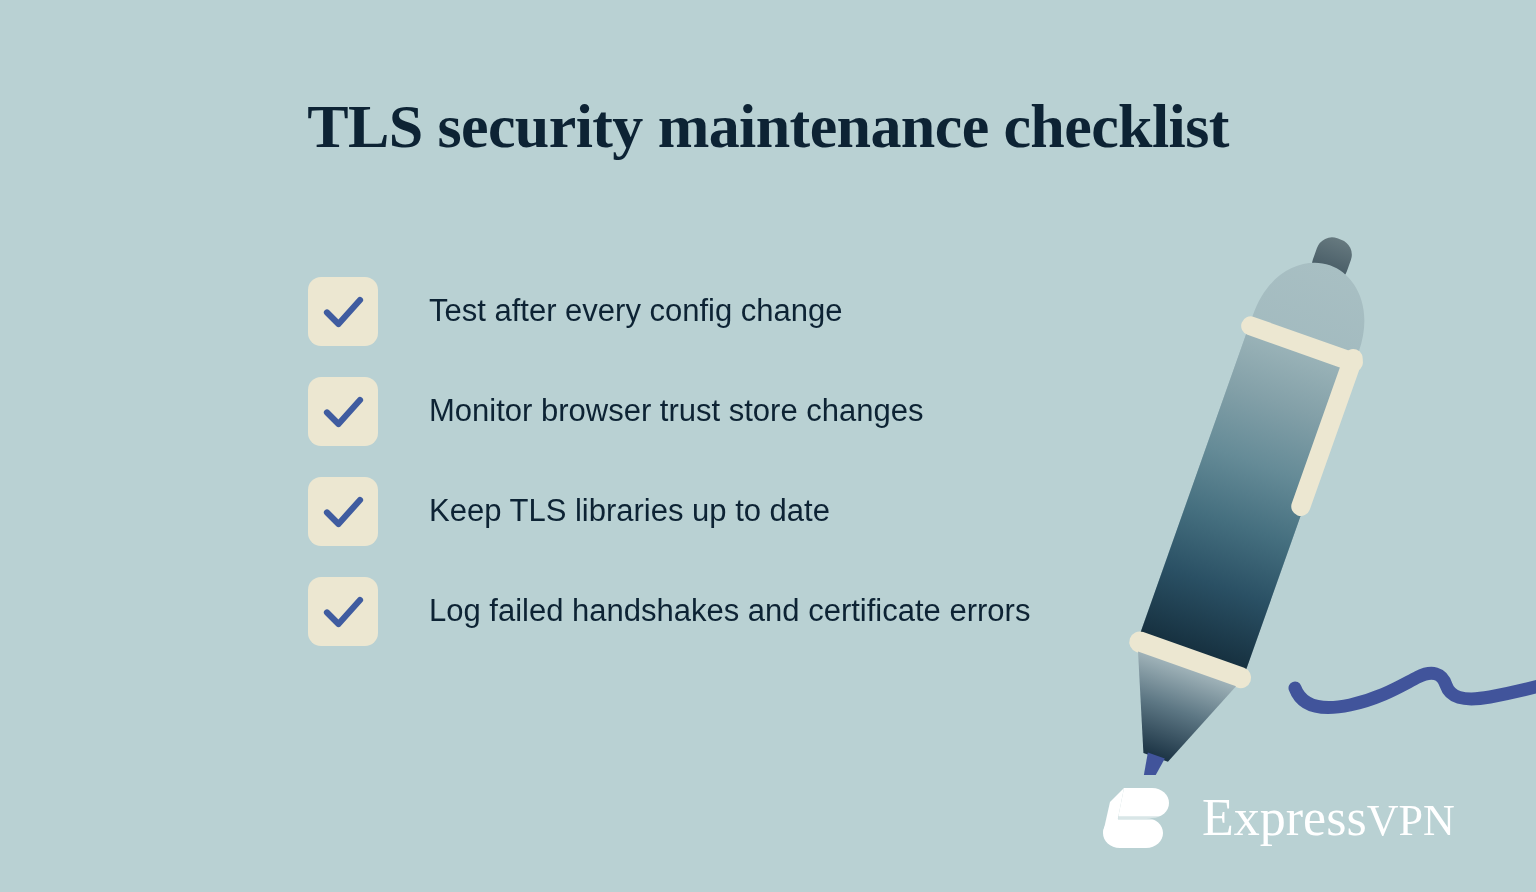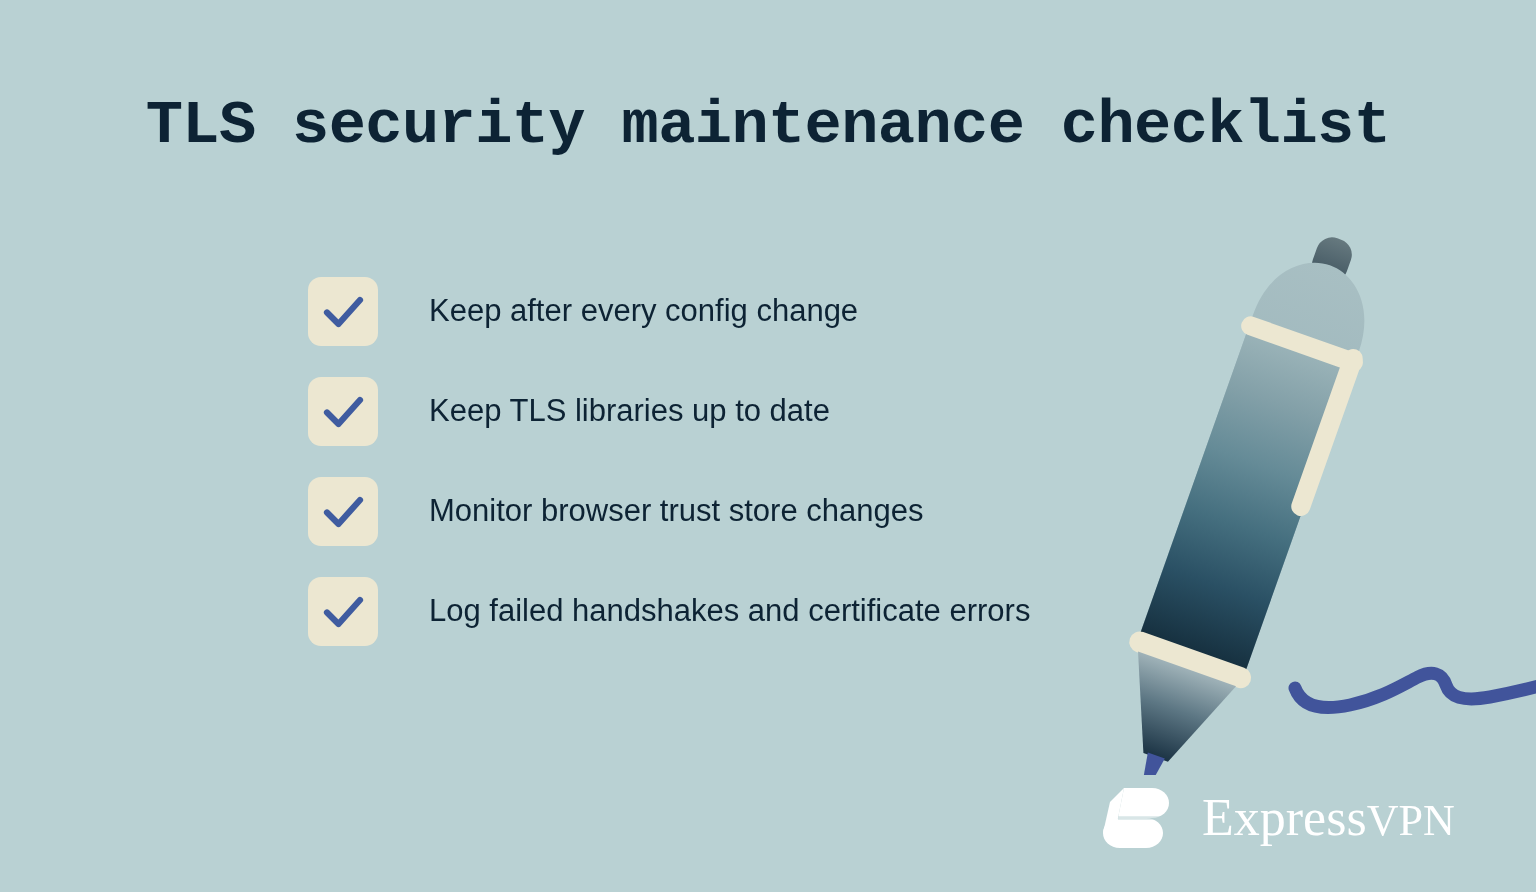--- a/index.html
+++ b/index.html
@@ -23,21 +23,21 @@
     overflow: hidden;
   }
 
   
   .page-title {
     position: absolute;
     left: 0;
     top: 92px;
     width: 1536px;
     text-align: center;
-    font-family: Liberation Mono, monospace;
+    font-family: Liberation Serif, serif;
     font-size: 62px;
     font-weight: 700;
     letter-spacing: -0.6px;
     color: #0d2334;
     line-height: 1.1;
     white-space: nowrap;
   }
 
   
   .checklist {
@@ -127,39 +127,39 @@
   <div class="page-title">TLS security maintenance checklist</div>
 
   <div class="checklist">
 
     <div class="check-row">
       <div class="checkbox">
         <svg viewBox="0 0 70 69" xmlns="http://www.w3.org/2000/svg">
           <path d="M19 35.5 L30.5 47 L52 23" fill="none" stroke="#3f5ca0" stroke-width="6.2" stroke-linecap="round" stroke-linejoin="round"></path>
         </svg>
       </div>
-      <div class="check-label">Keep after every config change</div>
+      <div class="check-label">Test after every config change</div>
+    </div>
+
+    <div class="check-row">
+      <div class="checkbox">
+        <svg viewBox="0 0 70 69" xmlns="http://www.w3.org/2000/svg">
+          <path d="M19 35.5 L30.5 47 L52 23" fill="none" stroke="#3f5ca0" stroke-width="6.2" stroke-linecap="round" stroke-linejoin="round"></path>
+        </svg>
+      </div>
+      <div class="check-label">Monitor browser trust store changes</div>
     </div>
 
     <div class="check-row">
       <div class="checkbox">
         <svg viewBox="0 0 70 69" xmlns="http://www.w3.org/2000/svg">
           <path d="M19 35.5 L30.5 47 L52 23" fill="none" stroke="#3f5ca0" stroke-width="6.2" stroke-linecap="round" stroke-linejoin="round"></path>
         </svg>
       </div>
       <div class="check-label">Keep TLS libraries up to date</div>
-    </div>
-
-    <div class="check-row">
-      <div class="checkbox">
-        <svg viewBox="0 0 70 69" xmlns="http://www.w3.org/2000/svg">
-          <path d="M19 35.5 L30.5 47 L52 23" fill="none" stroke="#3f5ca0" stroke-width="6.2" stroke-linecap="round" stroke-linejoin="round"></path>
-        </svg>
-      </div>
-      <div class="check-label">Monitor browser trust store changes</div>
     </div>
 
     <div class="check-row">
       <div class="checkbox">
         <svg viewBox="0 0 70 69" xmlns="http://www.w3.org/2000/svg">
           <path d="M19 35.5 L30.5 47 L52 23" fill="none" stroke="#3f5ca0" stroke-width="6.2" stroke-linecap="round" stroke-linejoin="round"></path>
         </svg>
       </div>
       <div class="check-label">Log failed handshakes and certificate errors</div>
     </div>

